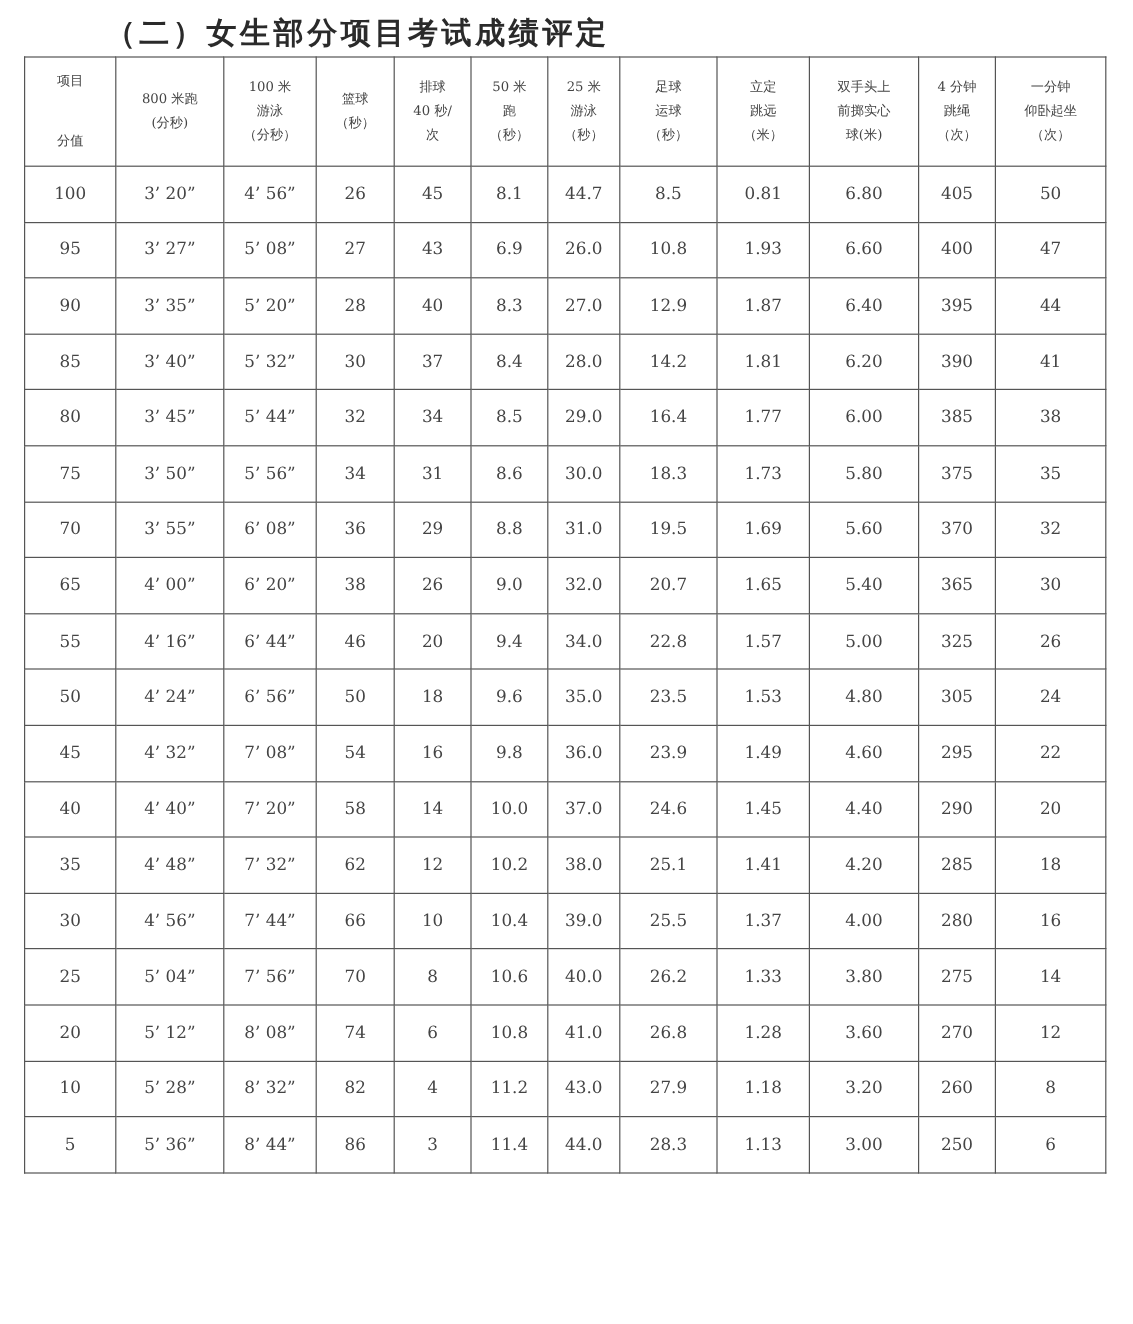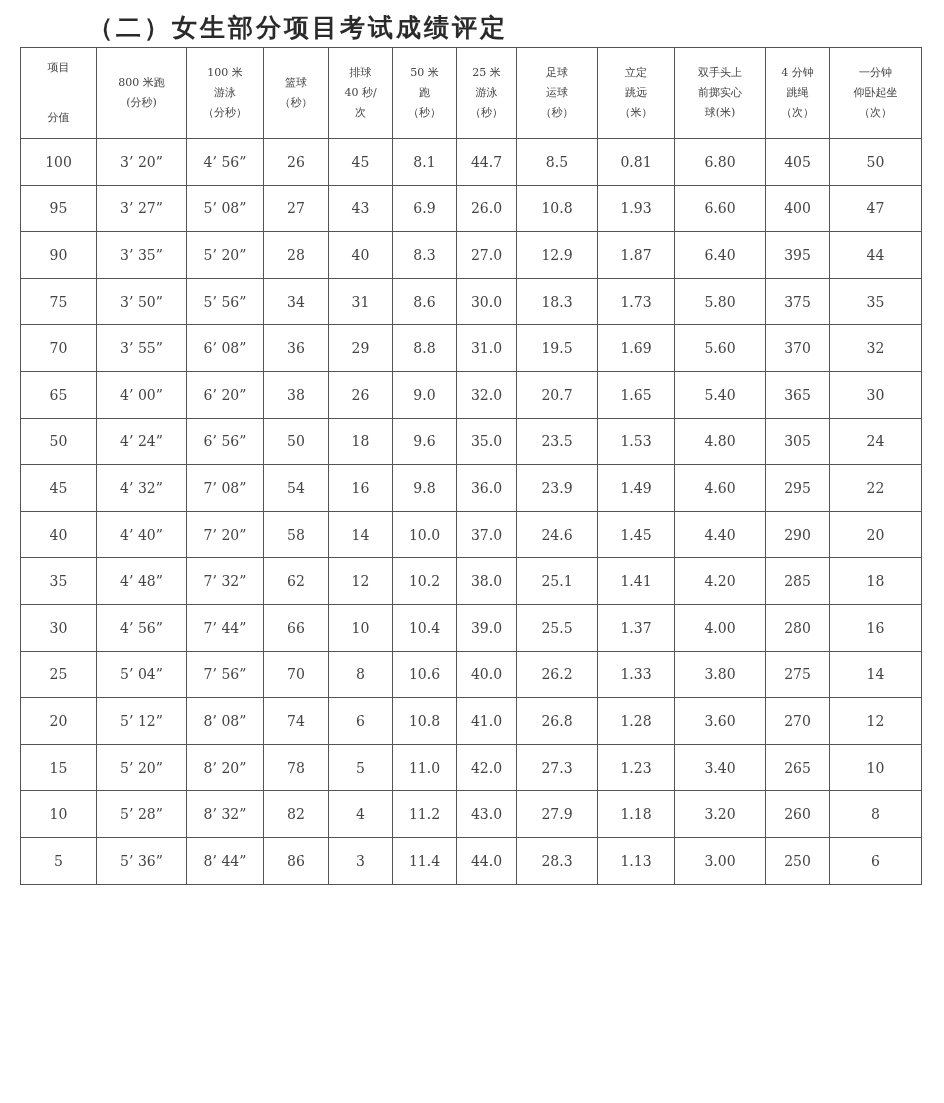--- a/index.html
+++ b/index.html
@@ -137,20 +137,48 @@
         <td>40</td>
         <td>8.3</td>
         <td>27.0</td>
         <td>12.9</td>
         <td>1.87</td>
         <td>6.40</td>
         <td>395</td>
         <td>44</td>
       </tr>
       <tr>
+        <td>85</td>
+        <td>3’ 40”</td>
+        <td>5’ 32”</td>
+        <td>30</td>
+        <td>37</td>
+        <td>8.4</td>
+        <td>28.0</td>
+        <td>14.2</td>
+        <td>1.81</td>
+        <td>6.20</td>
+        <td>390</td>
+        <td>41</td>
+      </tr>
+      <tr>
+        <td>80</td>
+        <td>3’ 45”</td>
+        <td>5’ 44”</td>
+        <td>32</td>
+        <td>34</td>
+        <td>8.5</td>
+        <td>29.0</td>
+        <td>16.4</td>
+        <td>1.77</td>
+        <td>6.00</td>
+        <td>385</td>
+        <td>38</td>
+      </tr>
+      <tr>
         <td>75</td>
         <td>3’ 50”</td>
         <td>5’ 56”</td>
         <td>34</td>
         <td>31</td>
         <td>8.6</td>
         <td>30.0</td>
         <td>18.3</td>
         <td>1.73</td>
         <td>5.80</td>
@@ -179,20 +207,34 @@
         <td>26</td>
         <td>9.0</td>
         <td>32.0</td>
         <td>20.7</td>
         <td>1.65</td>
         <td>5.40</td>
         <td>365</td>
         <td>30</td>
       </tr>
       <tr>
+        <td>55</td>
+        <td>4’ 16”</td>
+        <td>6’ 44”</td>
+        <td>46</td>
+        <td>20</td>
+        <td>9.4</td>
+        <td>34.0</td>
+        <td>22.8</td>
+        <td>1.57</td>
+        <td>5.00</td>
+        <td>325</td>
+        <td>26</td>
+      </tr>
+      <tr>
         <td>50</td>
         <td>4’ 24”</td>
         <td>6’ 56”</td>
         <td>50</td>
         <td>18</td>
         <td>9.6</td>
         <td>35.0</td>
         <td>23.5</td>
         <td>1.53</td>
         <td>4.80</td>
@@ -277,34 +319,20 @@
         <td>6</td>
         <td>10.8</td>
         <td>41.0</td>
         <td>26.8</td>
         <td>1.28</td>
         <td>3.60</td>
         <td>270</td>
         <td>12</td>
       </tr>
       <tr>
-        <td>15</td>
-        <td>5’ 20”</td>
-        <td>8’ 20”</td>
-        <td>78</td>
-        <td>5</td>
-        <td>11.0</td>
-        <td>42.0</td>
-        <td>27.3</td>
-        <td>1.23</td>
-        <td>3.40</td>
-        <td>265</td>
-        <td>10</td>
-      </tr>
-      <tr>
         <td>10</td>
         <td>5’ 28”</td>
         <td>8’ 32”</td>
         <td>82</td>
         <td>4</td>
         <td>11.2</td>
         <td>43.0</td>
         <td>27.9</td>
         <td>1.18</td>
         <td>3.20</td>

